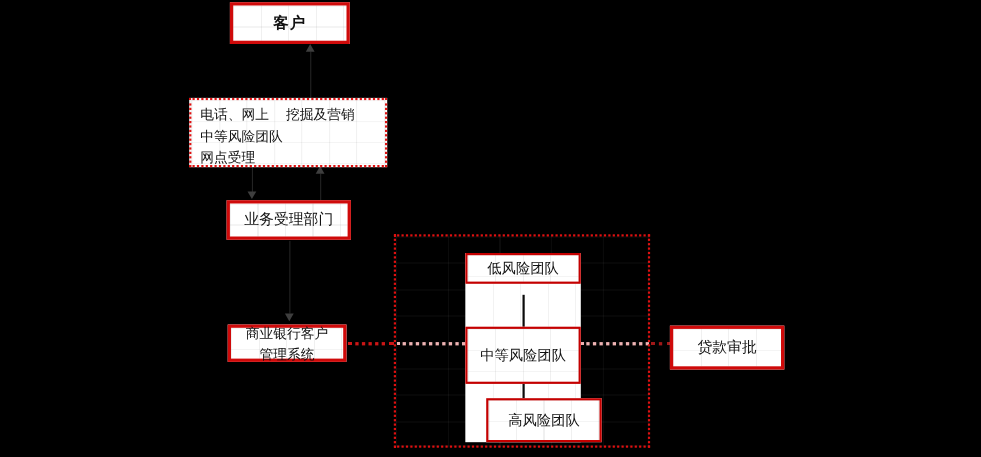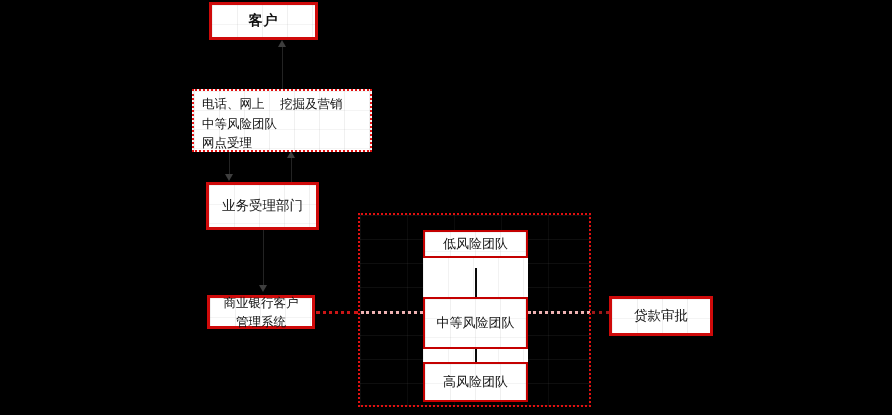--- a/index.html
+++ b/index.html
@@ -9,33 +9,33 @@
   }
   .box{
     position:absolute;box-sizing:border-box;background-color:#fff;
     display:flex;align-items:center;justify-content:center;text-align:center;
     background-image:
       repeating-linear-gradient(90deg, rgba(0,0,0,0.06) 0, rgba(0,0,0,0.06) 1px, transparent 1px, transparent 25px),
       repeating-linear-gradient(180deg, rgba(0,0,0,0.045) 0, rgba(0,0,0,0.045) 1px, transparent 1px, transparent 19px);
   }
   .solid{border:3px solid #cf0a0a;}
   .team{border:2px solid #c40000;font-size:13px;}
-  .dotted{border:2px dotted #e01010;margin-left:20px;}
+  .dotted{border:2px dotted #e01010;}
   .customer{left:209px;top:2px;width:109px;height:38px;font-weight:bold;font-size:14px;letter-spacing:1px;}
   .channel{left:172px;top:89px;width:180px;height:63px;font-size:12.5px;}
   .channel-lines{position:absolute;left:8px;top:3px;line-height:19.5px;text-align:left;}
   .channel-lines span{display:block;}
   .channel-side{position:absolute;left:86px;top:3px;line-height:19.5px;}
-  .acceptance{left:206px;top:182px;width:113px;height:48px;font-size:13.5px;justify-content:center;}
+  .acceptance{left:206px;top:182px;width:113px;height:36px;font-size:13.5px;justify-content:center;}
   .crm{left:207px;top:295px;width:108px;height:34px;font-size:12.5px;line-height:19px;flex-direction:column;}
   .crm span{display:block;}
   .loan{left:609px;top:296px;width:104px;height:40px;font-size:13.5px;}
   .low{left:423px;top:230px;width:105px;height:28px;}
   .medium{left:423px;top:297px;width:105px;height:52px;}
-  .high{left:423px;top:362px;width:105px;height:40px;}
+  .high{left:442px;top:362px;width:105px;height:40px;}
   .group{
     position:absolute;left:358px;top:213px;width:233px;height:194px;box-sizing:border-box;
     border:2px dotted #e01010;background:transparent;
     background-image:
       repeating-linear-gradient(180deg, rgba(255,255,255,0.055) 0, rgba(255,255,255,0.055) 1px, transparent 1px, transparent 24px),
       repeating-linear-gradient(90deg, rgba(255,255,255,0.045) 0, rgba(255,255,255,0.045) 1px, transparent 1px, transparent 47px);
     z-index:1;
   }
   .white-col{
     position:absolute;left:423px;top:230px;width:105px;height:172px;background-color:#fff;

